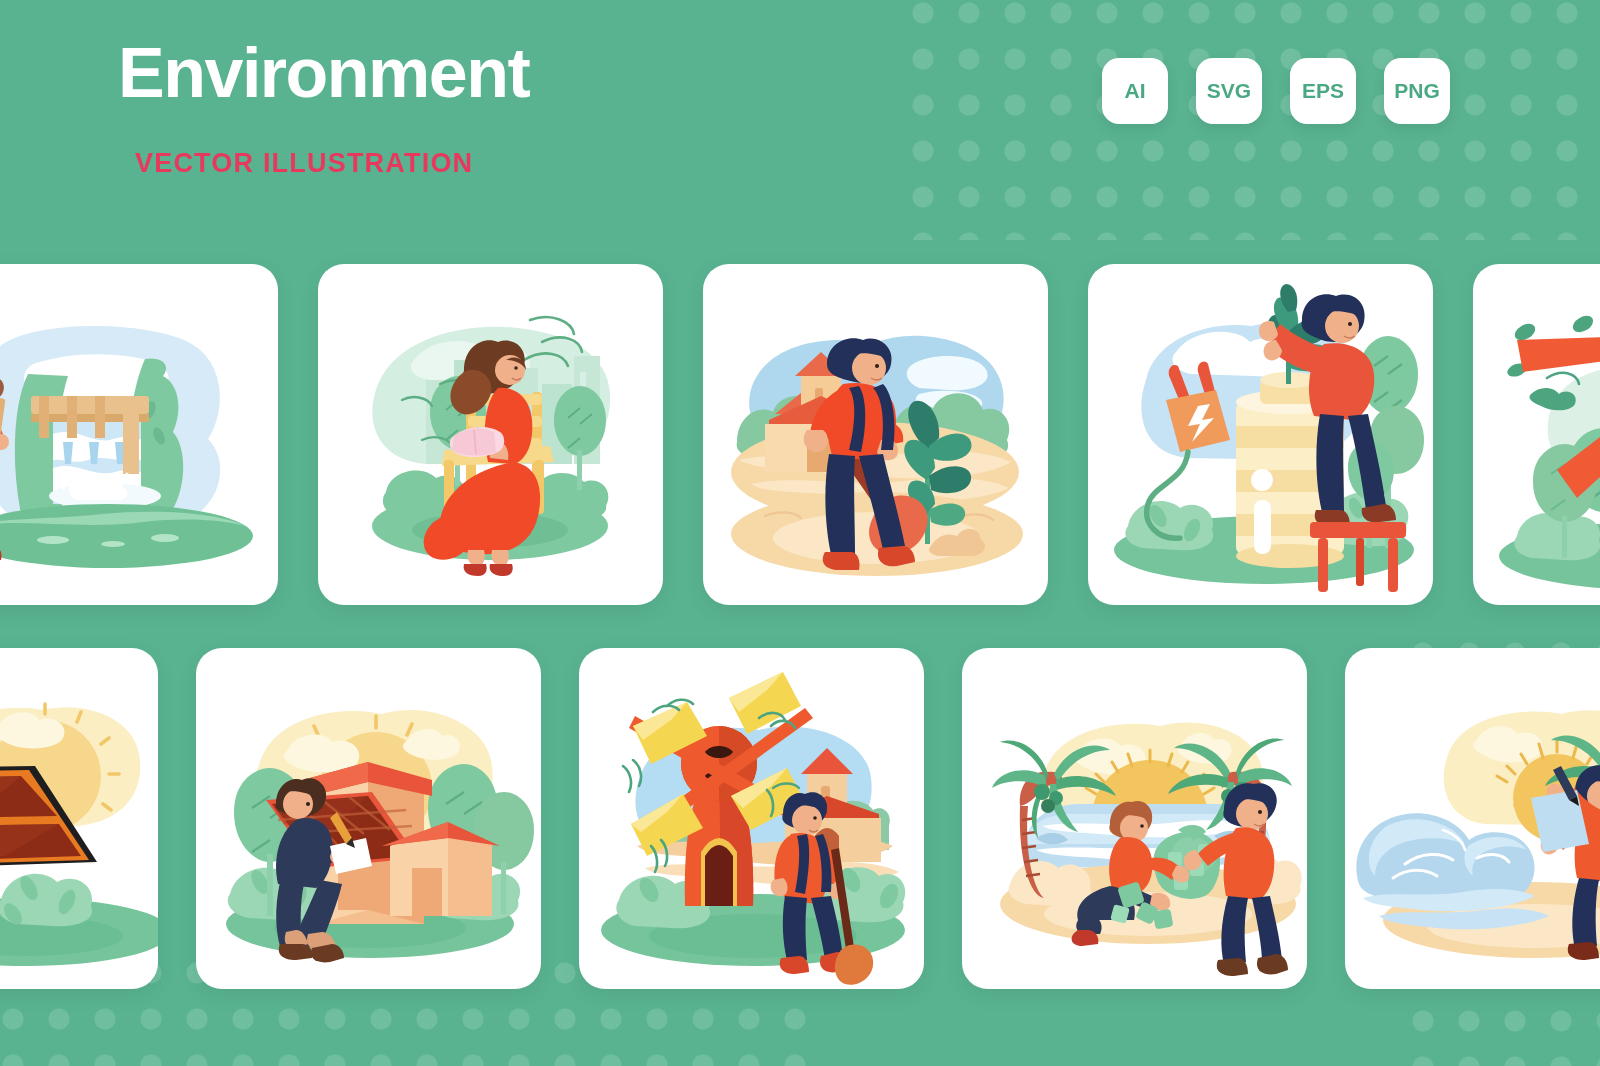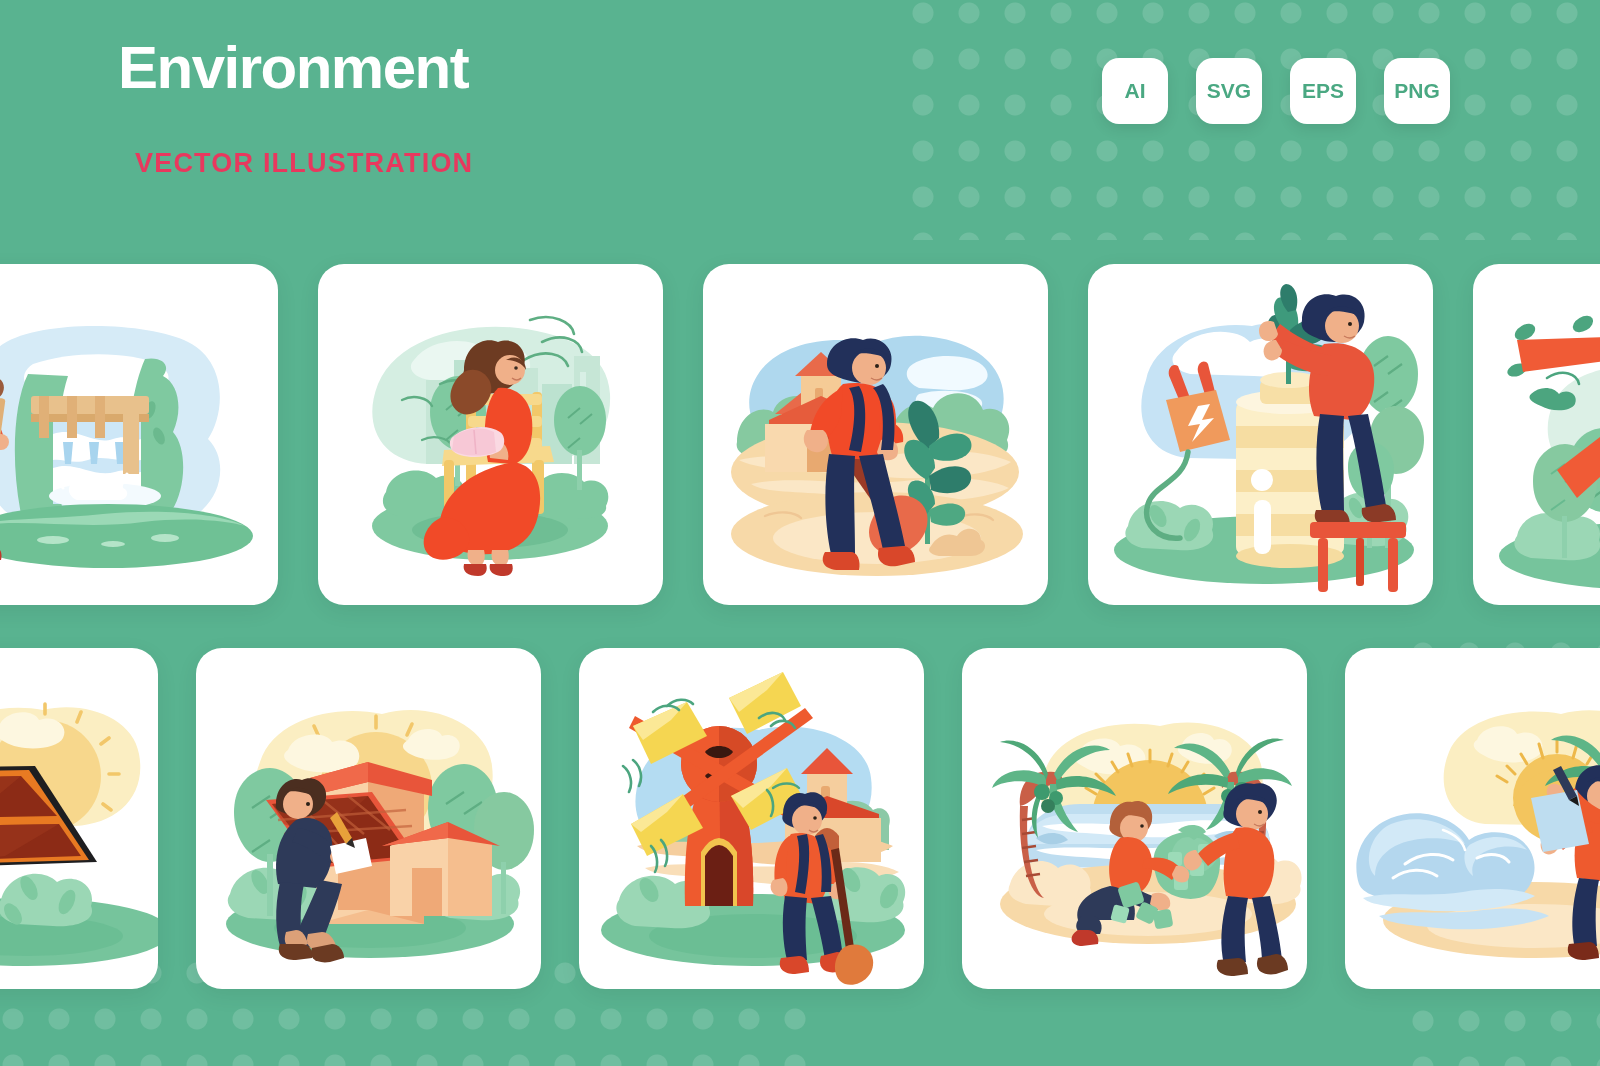--- a/index.html
+++ b/index.html
@@ -19,21 +19,21 @@
     pointer-events: none;
   }
   #dots-top-right { top: -10px; left: 900px; width: 700px; height: 250px; }
   #dots-mid-right { top: 630px; left: 1400px; width: 200px; height: 440px; }
   #dots-bottom-left { top: 950px; left: -10px; width: 820px; height: 130px; }
 
   
   #header { position: absolute; top: 0; left: 0; width: 1600px; height: 250px; }
   #page-title {
     position: absolute; left: 118px; top: 38px;
-    font-size: 60px; font-weight: bold; color: #ffffff;
+    font-size: 70px; font-weight: bold; color: #ffffff;
     letter-spacing: -1.5px; line-height: 1;
   }
   #page-subtitle {
     position: absolute; left: 123px; top: 148px;
     font-size: 27px; font-weight: bold; color: #e8385e;
     letter-spacing: 1.2px;
     margin-left: 12px;
   }
 
   #format-badges {

